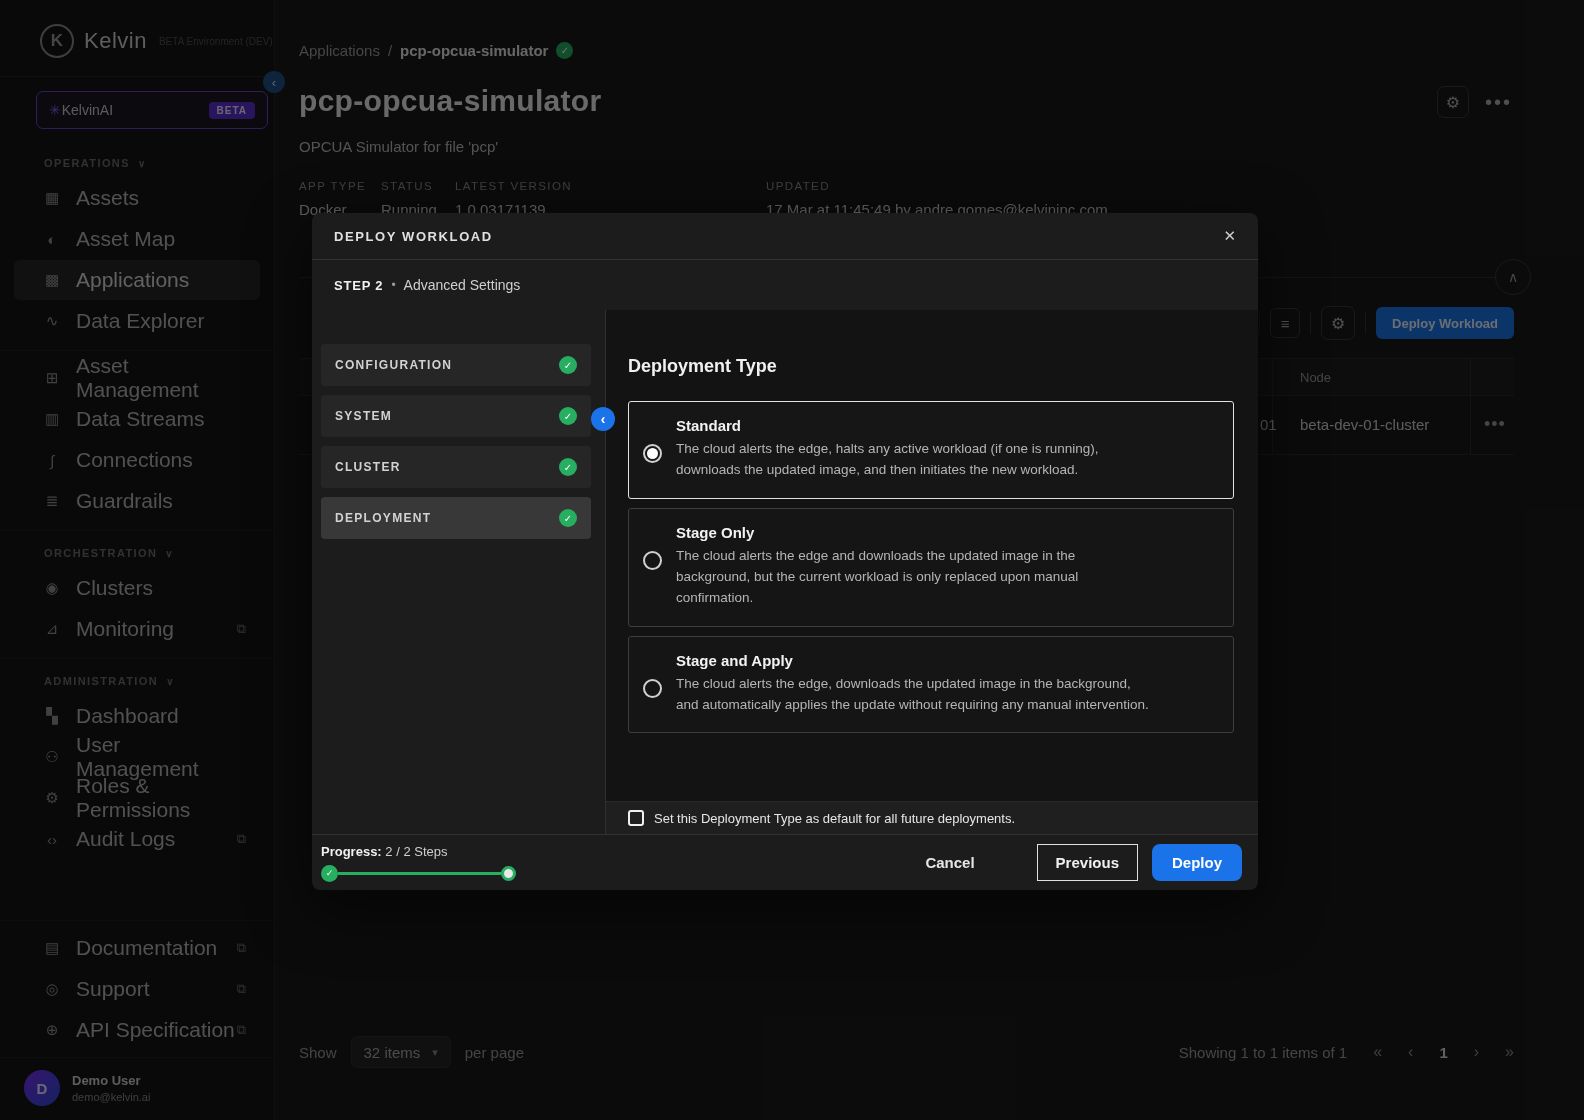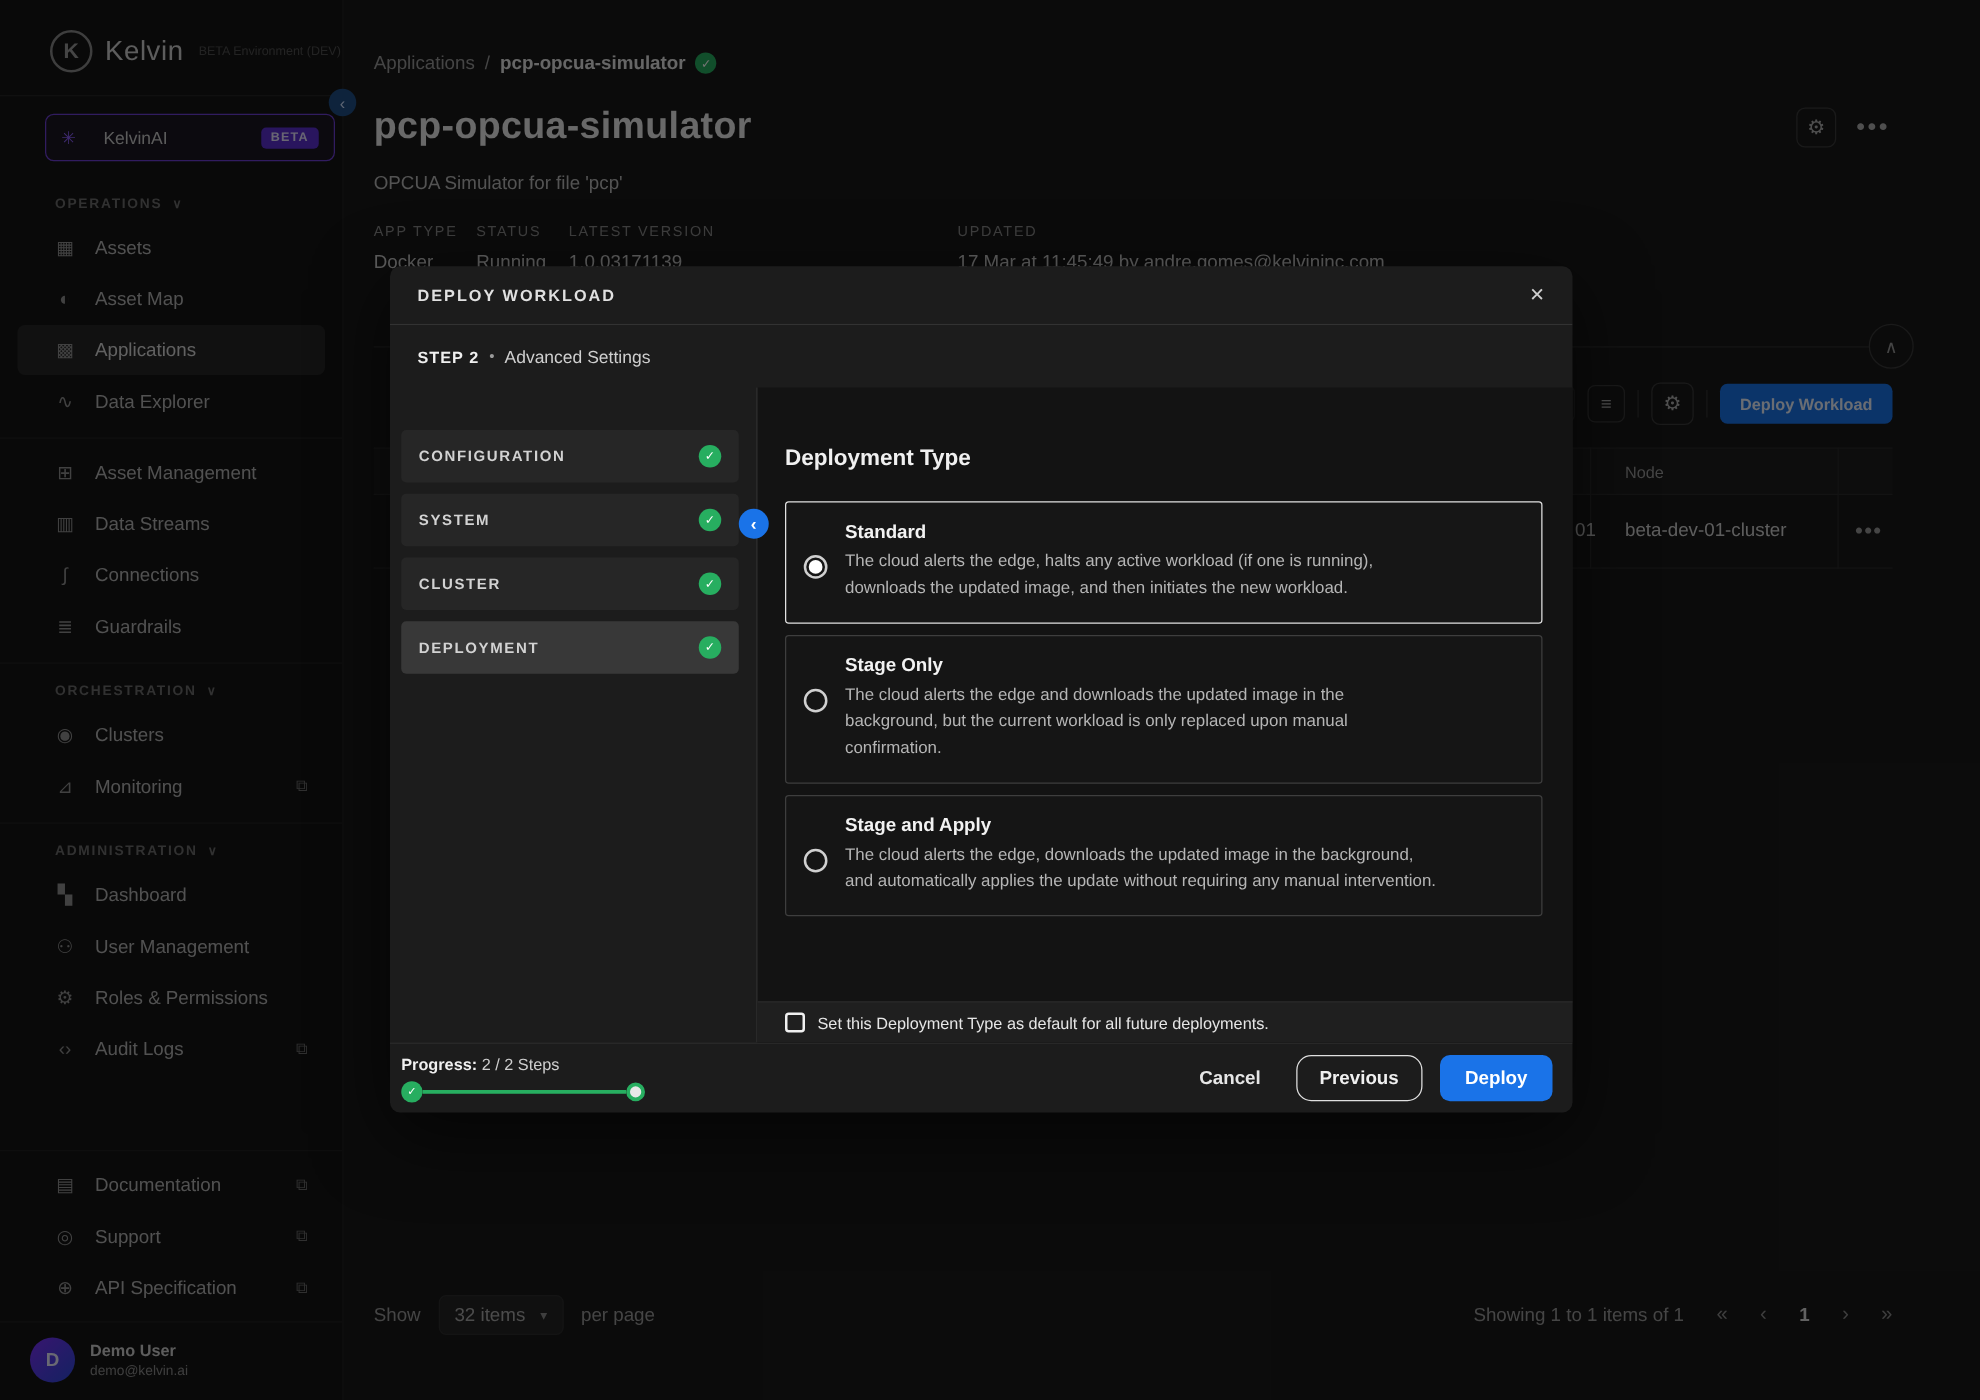--- a/index.html
+++ b/index.html
@@ -5,30 +5,30 @@
   * { box-sizing: border-box; margin: 0; padding: 0; }
   html,body { width:1584px; height:1120px; overflow:hidden; }
   body { background:#181818; font-family:"Liberation Sans", sans-serif; color:#d8d8d8; position:relative; }
 
   
   .sidebar { position:absolute; left:0; top:0; width:275px; height:1120px; background:#161616; border-right:1px solid #242424; display:flex; flex-direction:column; z-index:1; }
   .logo-row { display:flex; align-items:center; gap:10px; padding:24px 0 18px 40px; border-bottom:1px solid #242424; }
   .logo-circle { width:34px; height:34px; border:2px solid #8a8a8a; border-radius:50%; display:flex; align-items:center; justify-content:center; font-size:17px; color:#9a9a9a; font-weight:bold; flex:0 0 auto; }
   .brand { font-size:22px; color:#cfcfcf; letter-spacing:0.5px; }
   .env { font-size:10px; color:#4f4f4f; margin-left:2px; }
-  .kelvinai { margin:14px 12px 6px 36px; width:232px; height:38px; border:1px solid #6d3fd4; border-radius:7px; background:rgba(80,40,150,0.10); display:flex; align-items:center; padding:0 12px; gap:22px; }
+  .kelvinai { margin:14px 12px 6px 36px; width:232px; height:38px; border:1px solid #6d3fd4; border-radius:7px; background:rgba(80,40,150,0.10); display:flex; align-items:center; padding:0 12px; gap:1px; }
   .kelvinai .spark { color:#8a5cf5; font-size:14px; }
   .kelvinai .kai-label { font-size:14px; color:#c9c9c9; }
   .beta-badge { margin-left:auto; background:#5b2fd1; color:#e8e2ff; font-size:10px; font-weight:bold; letter-spacing:1px; border-radius:4px; padding:3px 8px; }
   .nav { flex:1 1 auto; overflow:hidden; padding-top:6px; }
   .nav-section { padding:6px 8px 8px 8px; border-bottom:1px solid #212121; }
   .nav-section:last-of-type { border-bottom:none; }
   .section-head { display:flex; align-items:center; gap:8px; padding:10px 0 8px 36px; font-size:11px; font-weight:bold; letter-spacing:1.4px; color:#6d6d6d; cursor:pointer; }
   .section-head .chev { font-size:10px; color:#6d6d6d; }
-  .nav-item { display:flex; align-items:center; height:40px; margin:1px 6px; padding:0 14px 0 28px; border-radius:6px; color:#b4b4b4; font-size:15px; cursor:pointer;text-align:right; }
+  .nav-item { display:flex; align-items:center; height:40px; margin:1px 6px; padding:0 14px 0 28px; border-radius:6px; color:#b4b4b4; font-size:21px; cursor:pointer; }
   .nav-item .nicon { width:20px; font-size:15px; color:#909090; margin-right:14px; text-align:center; flex:0 0 auto; }
   .nav-item.active { background:#272727; color:#d8d8d8; }
   .nav-item .ext { margin-left:auto; font-size:13px; color:#6a6a6a; }
   .side-footer { border-top:1px solid #212121; padding:6px 8px; }
   .user-row { border-top:1px solid #212121; display:flex; align-items:center; gap:12px; padding:12px 16px 14px 24px; }
   .avatar { width:36px; height:36px; border-radius:50%; background:linear-gradient(135deg,#7b2ff7,#2c4bd8); display:flex; align-items:center; justify-content:center; font-size:15px; font-weight:bold; color:#e8e8ff; }
   .user-name { font-size:13px; font-weight:bold; color:#cfcfcf; }
   .user-email { font-size:11px; color:#8a8a8a; margin-top:3px; }
   .side-toggle { position:absolute; left:263px; top:71px; width:22px; height:22px; border-radius:50%; background:#1f4f86; color:#cfe0ff; display:flex; align-items:center; justify-content:center; font-size:13px; z-index:2; cursor:pointer; }
 
@@ -101,21 +101,21 @@
   .modal-footer { flex:0 0 auto; height:56px; border-top:1px solid #323232; display:flex; align-items:center; padding:0 16px 0 9px; border-radius:0 0 8px 8px; }
   .progress-block { width:195px; }
   .progress-text { font-size:13px; color:#cfcfcf; margin-bottom:6px; }
   .progress-text .pt-label { font-weight:bold; color:#f0f0f0; }
   .progress-bar { display:flex; align-items:center; }
   .pb-start { width:17px; height:17px; border-radius:50%; background:#27ae60; color:#fff; font-size:9px; display:flex; align-items:center; justify-content:center; flex:0 0 auto; }
   .pb-track { height:3px; background:#27ae60; flex:1 1 auto; }
   .pb-end { width:15px; height:15px; border-radius:50%; background:#e8e8e8; border:3px solid #27ae60; flex:0 0 auto; }
   .footer-actions { margin-left:auto; display:flex; align-items:center; gap:14px; }
   .btn-cancel { background:none; border:none; color:#e6e6e6; font-size:15px; font-weight:bold; padding:8px 14px; cursor:pointer; font-family:inherit; }
-  .btn-previous { background:none; border:1px solid #e0e0e0; border-radius:12px; color:#f0f0f0; font-size:15px; font-weight:bold; padding:9px 18px; cursor:pointer; font-family:inherit; }
+  .btn-previous { background:none; border:1px solid #e0e0e0; border-radius:0; color:#f0f0f0; font-size:15px; font-weight:bold; padding:9px 18px; cursor:pointer; font-family:inherit;margin-left:34px; }
   .btn-deploy { background:#1a73e8; border:none; border-radius:8px; color:#fff; font-size:15px; font-weight:bold; padding:10px 20px; cursor:pointer; font-family:inherit; }
   .back-circle { position:absolute; left:279px; top:97px; width:24px; height:24px; border-radius:50%; background:#1a73e8; color:#fff; font-size:14px; font-weight:bold; display:flex; align-items:center; justify-content:center; cursor:pointer; z-index:11; }
 
   
   .i-assets::before{content:"▦"} .i-map::before{content:"◐"} .i-apps::before{content:"▩"}
   .i-explorer::before{content:"∿"} .i-mgmt::before{content:"⊞"} .i-streams::before{content:"▥"}
   .i-conn::before{content:"∫"} .i-guard::before{content:"≣"} .i-clusters::before{content:"◉"}
   .i-monitor::before{content:"⊿"} .i-dash::before{content:"▚"} .i-users::before{content:"⚇"}
   .i-roles::before{content:"⚙"} .i-audit::before{content:"‹›"} .i-docs::before{content:"▤"}
   .i-support::before{content:"◎"} .i-api::before{content:"⊕"} .i-ext::before{content:"⧉"}

